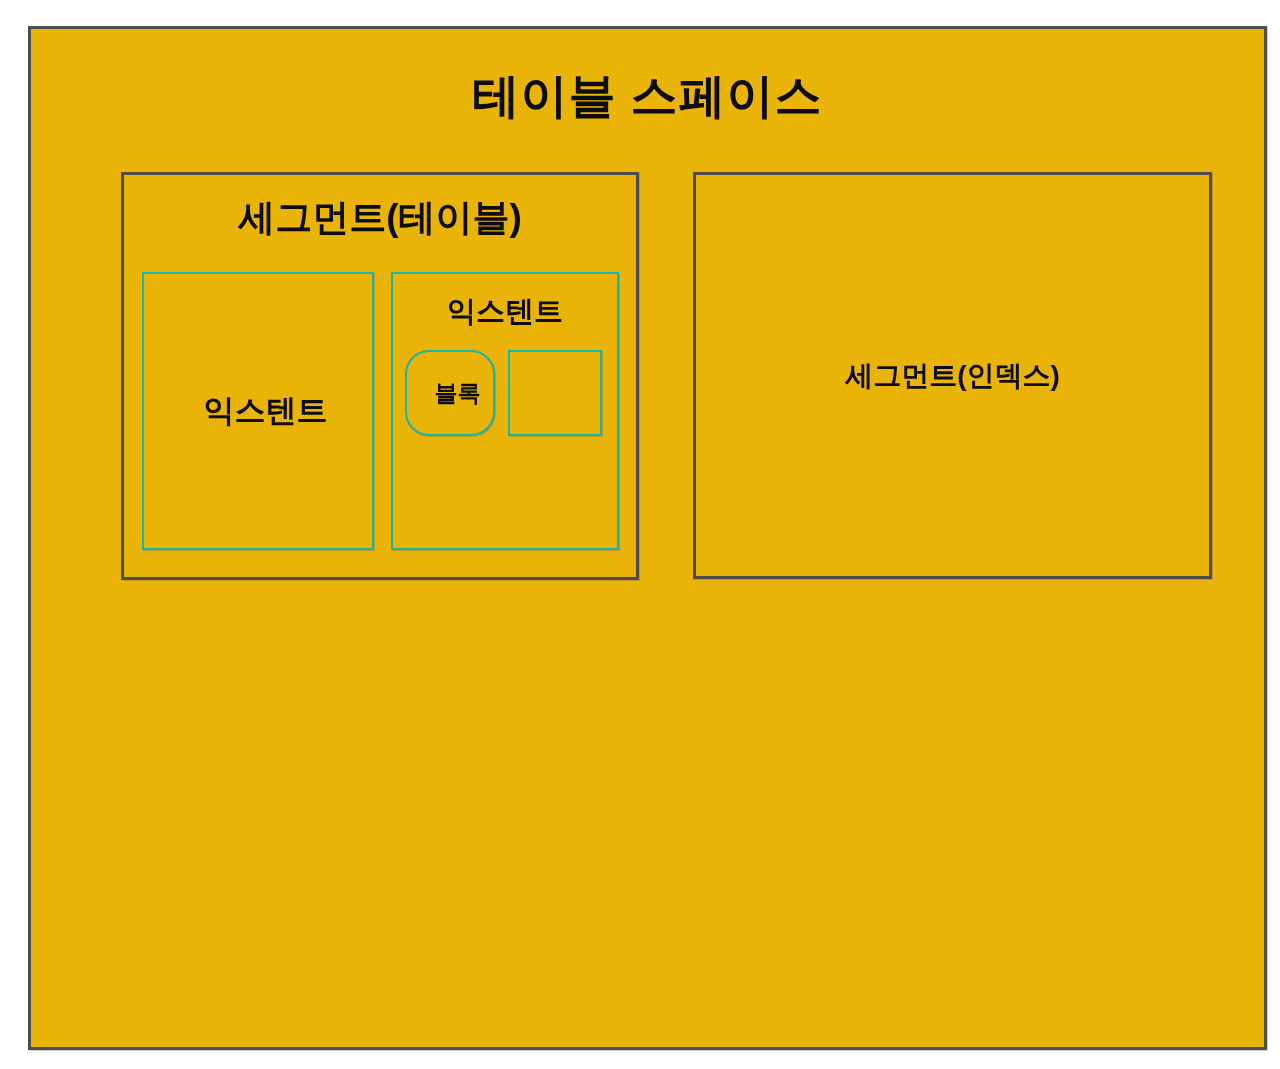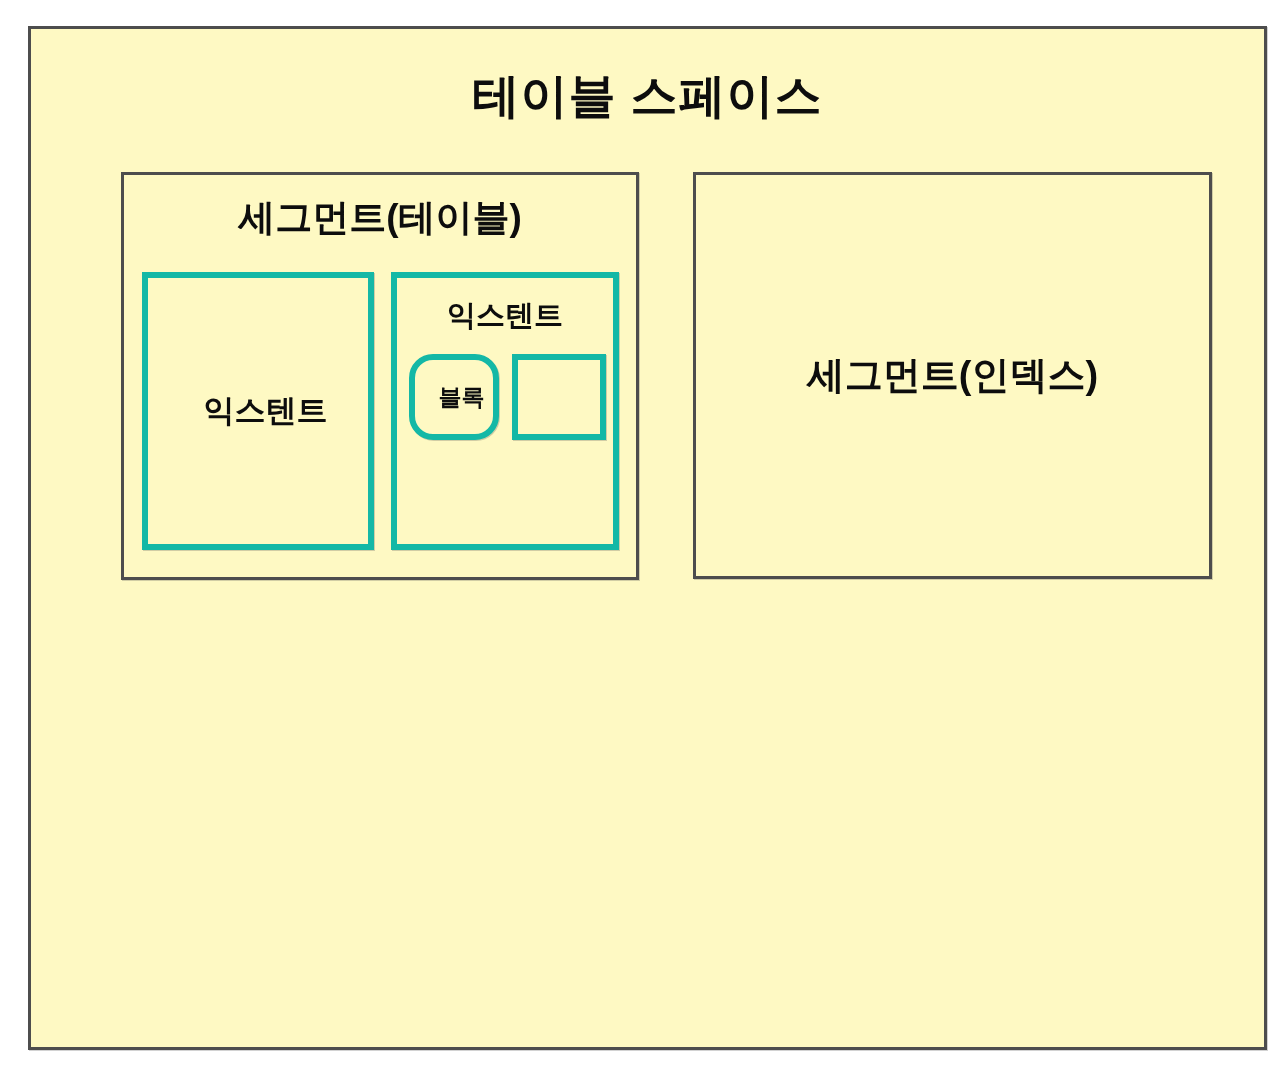--- a/index.html
+++ b/index.html
@@ -13,26 +13,26 @@
   }
   .stage {
     position: relative;
     width: 1280px;
     height: 1069px;
     background: #ffffff;
     overflow: hidden;
   }
   .box {
     position: absolute;
-    background: #fef9c3;
+    background: #eab308;
     box-sizing: border-box;
     padding-left: 15px;
   }
   .b3 { border: 3px solid #4d4d4d; box-shadow: 1px 1px 0 rgba(77,77,77,0.25); }
-  .b2 { border: 6px solid #14b8a6; box-shadow: 1px 1px 0 rgba(77,77,77,0.25); }
+  .b2 { border: 2px solid #14b8a6; box-shadow: 1px 1px 0 rgba(77,77,77,0.25); }
 
   .outer-box {
     left: 28px; top: 26px;
     width: 1239px; height: 1024px;
   }
   .tablespace-title {
     position: absolute;
     left: 0; top: 36px;
     width: 100%;
     text-align: center;
@@ -54,21 +54,21 @@
     font-size: 37px;
     font-weight: 700;
   }
   .seg-label-center {
     position: absolute;
     left: 0; top: 0;
     width: 100%; height: 100%;
     display: flex;
     align-items: center;
     justify-content: center;
-    font-size: 38px;
+    font-size: 28px;
     font-weight: 700;
   }
 
   .extent-left {
     left: 18px; top: 97px;
     width: 232px; height: 278px;
     display: flex;
     align-items: center;
     justify-content: center;
     font-size: 31px;

